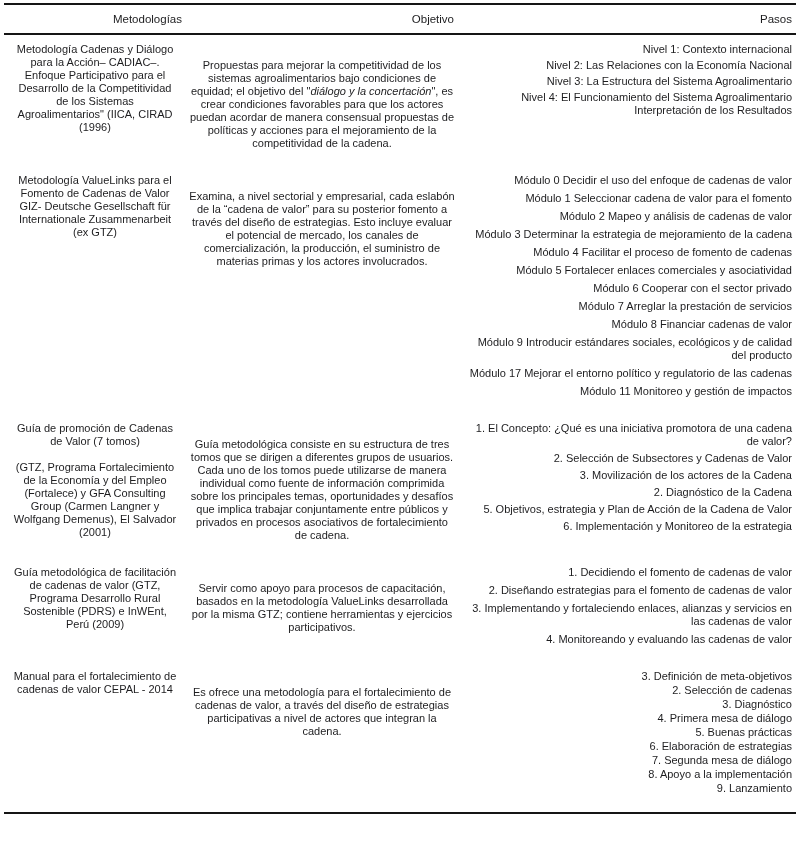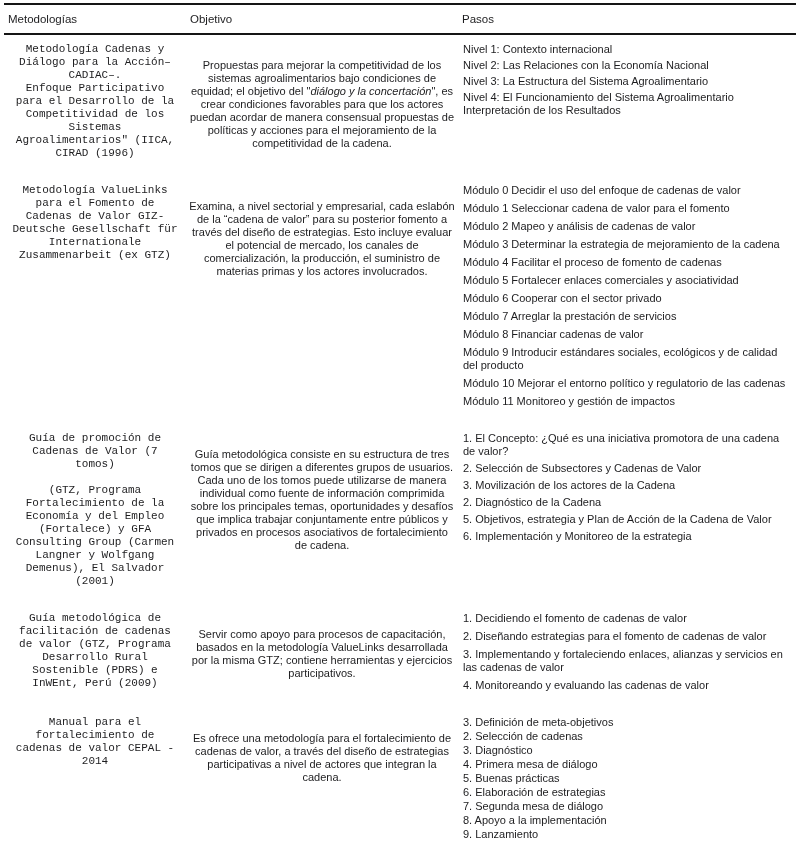--- a/index.html
+++ b/index.html
@@ -21,39 +21,38 @@
     margin: 3px 4px 0 4px;
     border-top: 2px solid #151515;
     border-bottom: 2px solid #151515;
   }
   thead th {
     font-weight: normal;
     font-size: 11.5px;
     line-height: 13px;
     padding: 8px 4px 7px 4px;
     border-bottom: 2px solid #151515;
-    text-align: left;
+    text-align: right;
     vertical-align: middle;
   }
   td {
     vertical-align: top;
     font-size: 11px;
     line-height: 13px;
   }
   td.cell-met {
     text-align: center;
     padding: 8px 8px 16px 8px;
-    font-family: Liberation Mono, monospace;
   }
   td.cell-obj {
     text-align: center;
     padding: 24px 3px 16px 3px;
   }
   td.cell-pas {
-    text-align: left;
+    text-align: right;
     padding: 8px 4px 16px 5px;
   }
   .met-para { margin: 0; }
   .met-gap { height: 13px; }
   .paso { margin: 0 0 5px 0; }
   .paso:last-child { margin-bottom: 0; }
   tr.row-1 .paso { margin-bottom: 3px; }
   tr.row-3 .paso { margin-bottom: 4px; }
   tr.row-5 .paso { margin-bottom: 1px; }
   .seg-italic { font-style: italic; }
@@ -97,21 +96,21 @@
           <div class="paso">Módulo 0 Decidir el uso del enfoque de cadenas de valor</div>
           <div class="paso">Módulo 1 Seleccionar cadena de valor para el fomento</div>
           <div class="paso">Módulo 2 Mapeo y análisis de cadenas de valor</div>
           <div class="paso">Módulo 3 Determinar la estrategia de mejoramiento de la cadena</div>
           <div class="paso">Módulo 4 Facilitar el proceso de fomento de cadenas</div>
           <div class="paso">Módulo 5 Fortalecer enlaces comerciales y asociatividad</div>
           <div class="paso">Módulo 6 Cooperar con el sector privado</div>
           <div class="paso">Módulo 7 Arreglar la prestación de servicios</div>
           <div class="paso">Módulo 8 Financiar cadenas de valor</div>
           <div class="paso">Módulo 9 Introducir estándares sociales, ecológicos y de calidad del producto</div>
-          <div class="paso">Módulo 10 Mejorar el entorno político y regulatorio de las cadenas</div>
+          <div class="paso">Módulo 17 Mejorar el entorno político y regulatorio de las cadenas</div>
           <div class="paso">Módulo 11 Monitoreo y gestión de impactos</div>
         </td>
       </tr>
       <tr class="row-3">
         <td class="cell-met">
           <div class="met-para">Guía de promoción de Cadenas de Valor (7 tomos)</div>
           <div class="met-gap"></div>
           <div class="met-para">(GTZ, Programa Fortalecimiento de la Economía y del Empleo (Fortalece) y GFA Consulting Group (Carmen Langner y Wolfgang Demenus), El Salvador (2001)</div>
         </td>
         <td class="cell-obj"><span class="seg-normal">Guía metodológica consiste en su estructura de tres tomos que se dirigen a diferentes grupos de usuarios. Cada uno de los tomos puede utilizarse de manera individual como fuente de información comprimida sobre los principales temas, oportunidades y desafíos que implica trabajar conjuntamente entre públicos y privados en procesos asociativos de fortalecimiento de cadena.</span></td>

